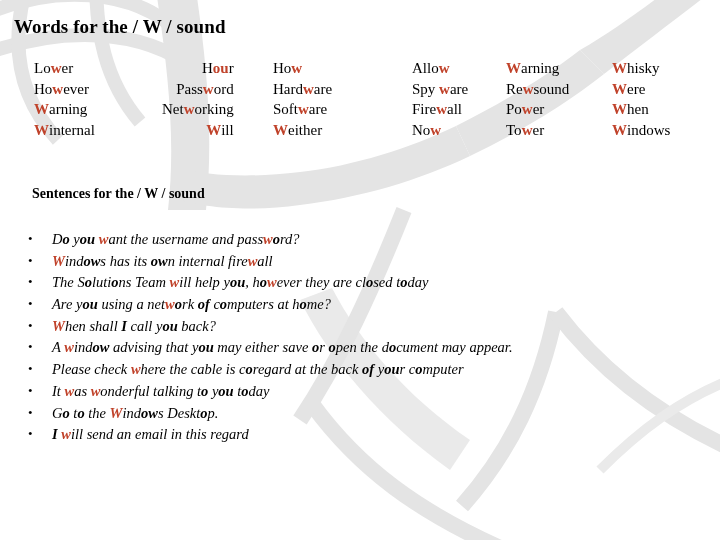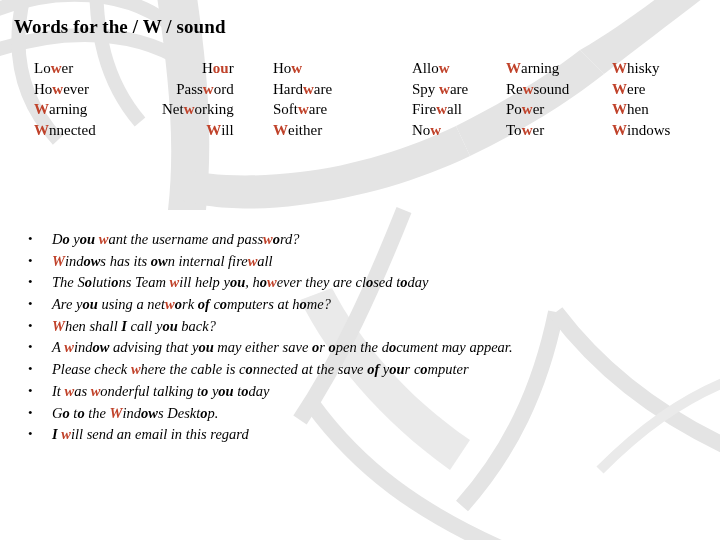--- a/index.html
+++ b/index.html
@@ -154,21 +154,21 @@
 
   <div id="content">
 
     <div id="title">Words for the / W / sound</div>
 
     <div id="word-grid">
       <div class="word-col" id="word-col-0">
           <span class="word" title="Lower"><span>Lo</span><span class="hl">w</span><span>er</span></span>
           <span class="word" title="However"><span>Ho</span><span class="hl">w</span><span>ever</span></span>
           <span class="word" title="Warning"><span class="hl">W</span><span>arning</span></span>
-          <span class="word" title="Wonderful"><span class="hl">W</span><span>nnected</span></span>
+          <span class="word" title="Wonderful"><span class="hl">W</span><span>internal</span></span>
         </div>
       <div class="word-col" id="word-col-1">
           <span class="word" title="Hour"><span>H</span><span class="hl">ou</span><span>r</span></span>
           <span class="word" title="Password"><span>Pass</span><span class="hl">w</span><span>ord</span></span>
           <span class="word" title="Networking"><span>Net</span><span class="hl">w</span><span>orking</span></span>
           <span class="word" title="Will"><span class="hl">W</span><span>ill</span></span>
         </div>
       <div class="word-col" id="word-col-2">
           <span class="word" title="How"><span>Ho</span><span class="hl">w</span></span>
           <span class="word" title="Hardware"><span>Hard</span><span class="hl">w</span><span>are</span></span>
@@ -188,20 +188,21 @@
           <span class="word" title="Tower"><span>To</span><span class="hl">w</span><span>er</span></span>
         </div>
       <div class="word-col" id="word-col-5">
           <span class="word" title="Whisky"><span class="hl">W</span><span>hisky</span></span>
           <span class="word" title="Were"><span class="hl">W</span><span>ere</span></span>
           <span class="word" title="When"><span class="hl">W</span><span>hen</span></span>
           <span class="word" title="Windows"><span class="hl">W</span><span>indows</span></span>
         </div>
     </div>
 
+    <div id="subtitle">Sentences for the / W / sound</div>
 
     <div id="sentences">
         <div class="bullet-row">
           <span class="bullet-mark">•</span>
           <span class="bullet-text" title="Do you want the username and password?"><span>D</span><span class="bk">o</span><span> y</span><span class="bk">ou</span><span> </span><span class="hl">w</span><span>ant the username and pass</span><span class="hl">w</span><span class="bk">o</span><span>rd?</span></span>
         </div>
         <div class="bullet-row">
           <span class="bullet-mark">•</span>
           <span class="bullet-text" title="Windows has its own internal firewall"><span class="hl">W</span><span>ind</span><span class="bk">ow</span><span>s has its </span><span class="bk">ow</span><span>n internal fire</span><span class="hl">w</span><span>all</span></span>
         </div>
@@ -216,21 +217,21 @@
         <div class="bullet-row">
           <span class="bullet-mark">•</span>
           <span class="bullet-text" title="When shall I call you back?"><span class="hl">W</span><span>hen shall </span><span class="bk">I</span><span> call y</span><span class="bk">ou</span><span> back?</span></span>
         </div>
         <div class="bullet-row">
           <span class="bullet-mark">•</span>
           <span class="bullet-text" title=" A window advising that you may either save or open the document may appear."><span> A </span><span class="hl">w</span><span>ind</span><span class="bk">ow</span><span> advising that y</span><span class="bk">ou</span><span> may either save </span><span class="bk">o</span><span>r </span><span class="bk">o</span><span>pen the d</span><span class="bk">o</span><span>cument may appear.</span></span>
         </div>
         <div class="bullet-row">
           <span class="bullet-mark">•</span>
-          <span class="bullet-text" title="Please check where the cable is connected at the back of your computer"><span>Please check </span><span class="hl">w</span><span>here the cable is c</span><span class="bk">o</span><span>nnected at the save </span><span class="bk">of</span><span> y</span><span class="bk">ou</span><span>r c</span><span class="bk">o</span><span>mputer</span></span>
+          <span class="bullet-text" title="Please check where the cable is connected at the back of your computer"><span>Please check </span><span class="hl">w</span><span>here the cable is c</span><span class="bk">o</span><span>regard at the back </span><span class="bk">of</span><span> y</span><span class="bk">ou</span><span>r c</span><span class="bk">o</span><span>mputer</span></span>
         </div>
         <div class="bullet-row">
           <span class="bullet-mark">•</span>
           <span class="bullet-text" title="It was wonderful talking to you today"><span>It </span><span class="hl">w</span><span>as </span><span class="hl">w</span><span>onderful talking t</span><span class="bk">o</span><span> y</span><span class="bk">ou</span><span> t</span><span class="bk">o</span><span>day</span></span>
         </div>
         <div class="bullet-row">
           <span class="bullet-mark">•</span>
           <span class="bullet-text" title=" Go to the Windows Desktop."><span> G</span><span class="bk">o</span><span> t</span><span class="bk">o</span><span> the </span><span class="hl">W</span><span>ind</span><span class="bk">ow</span><span>s Deskt</span><span class="bk">o</span><span>p.</span></span>
         </div>
         <div class="bullet-row">

